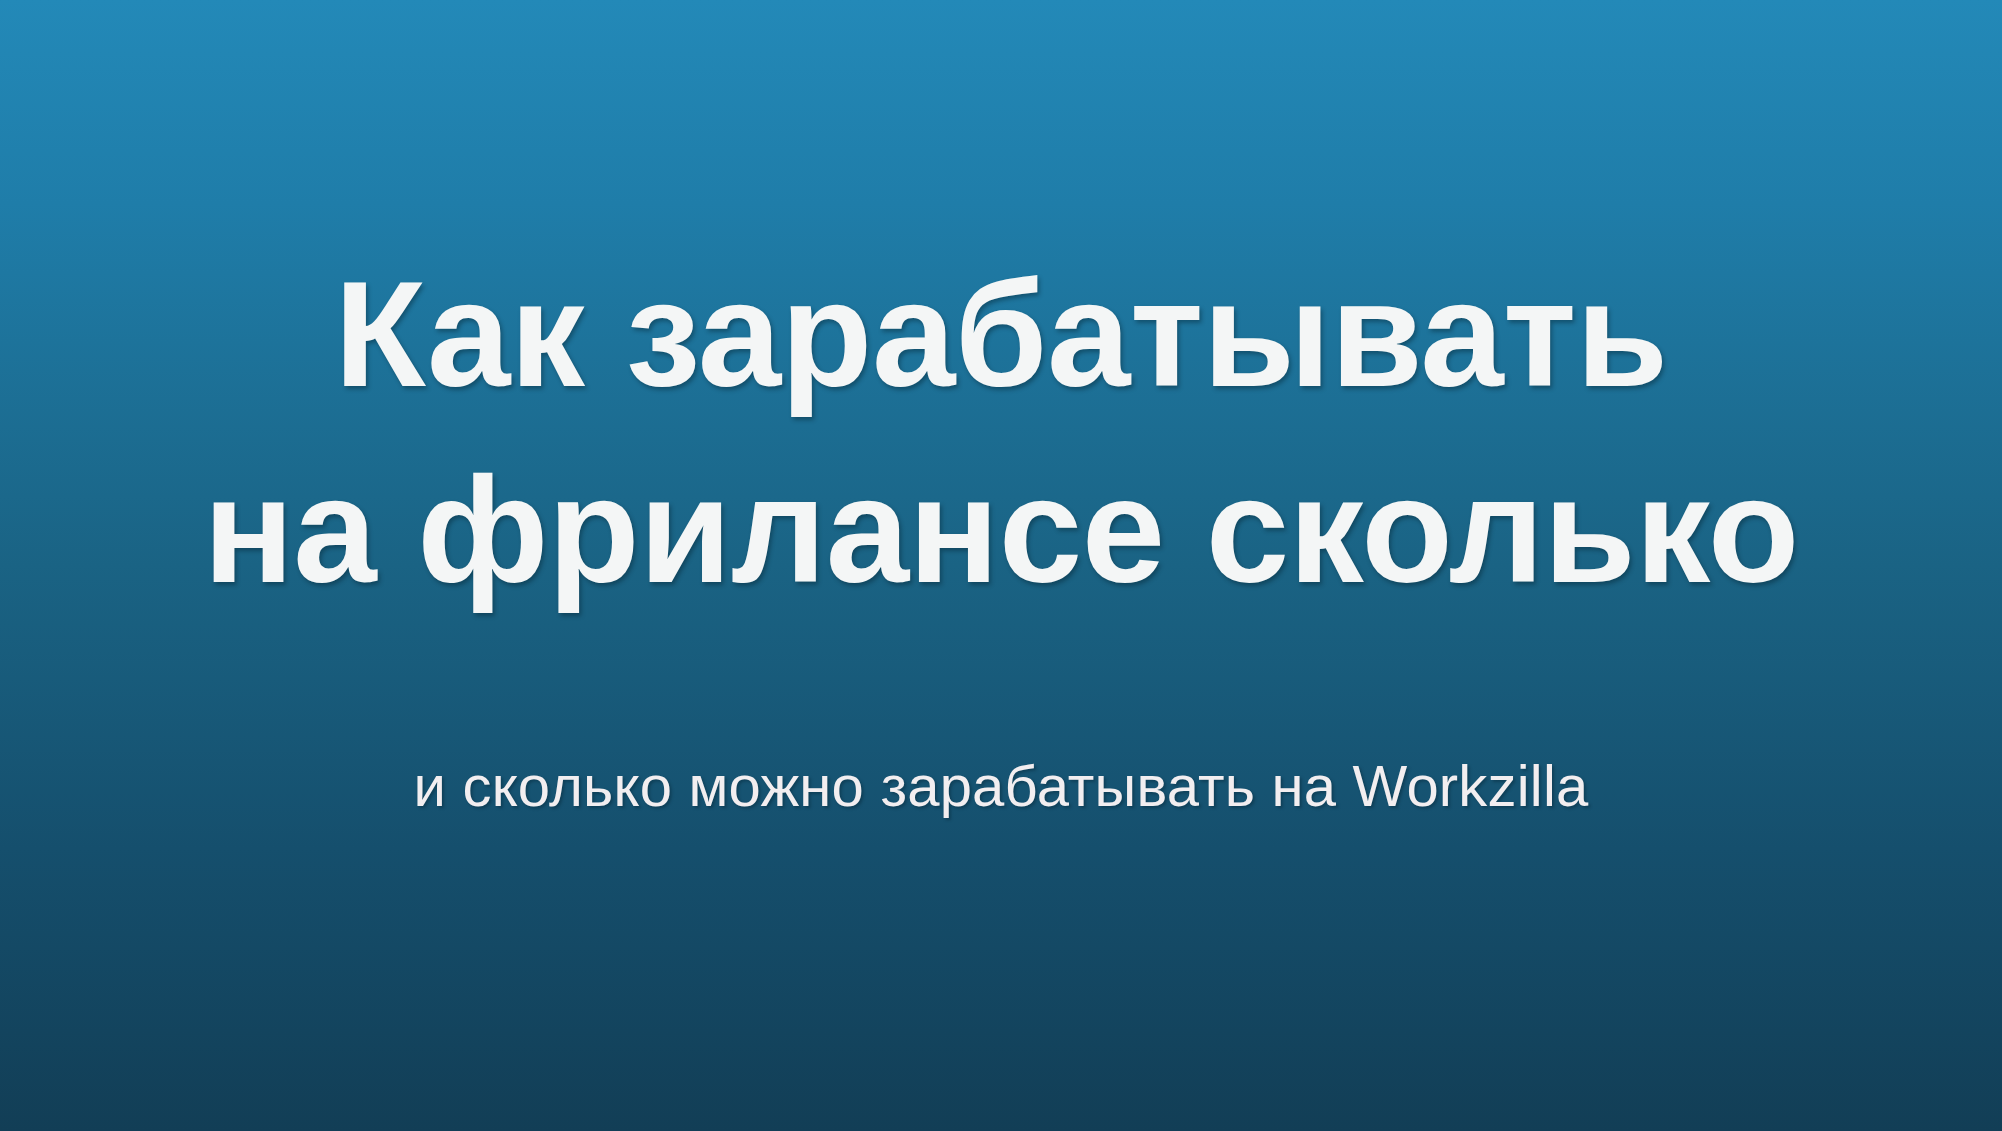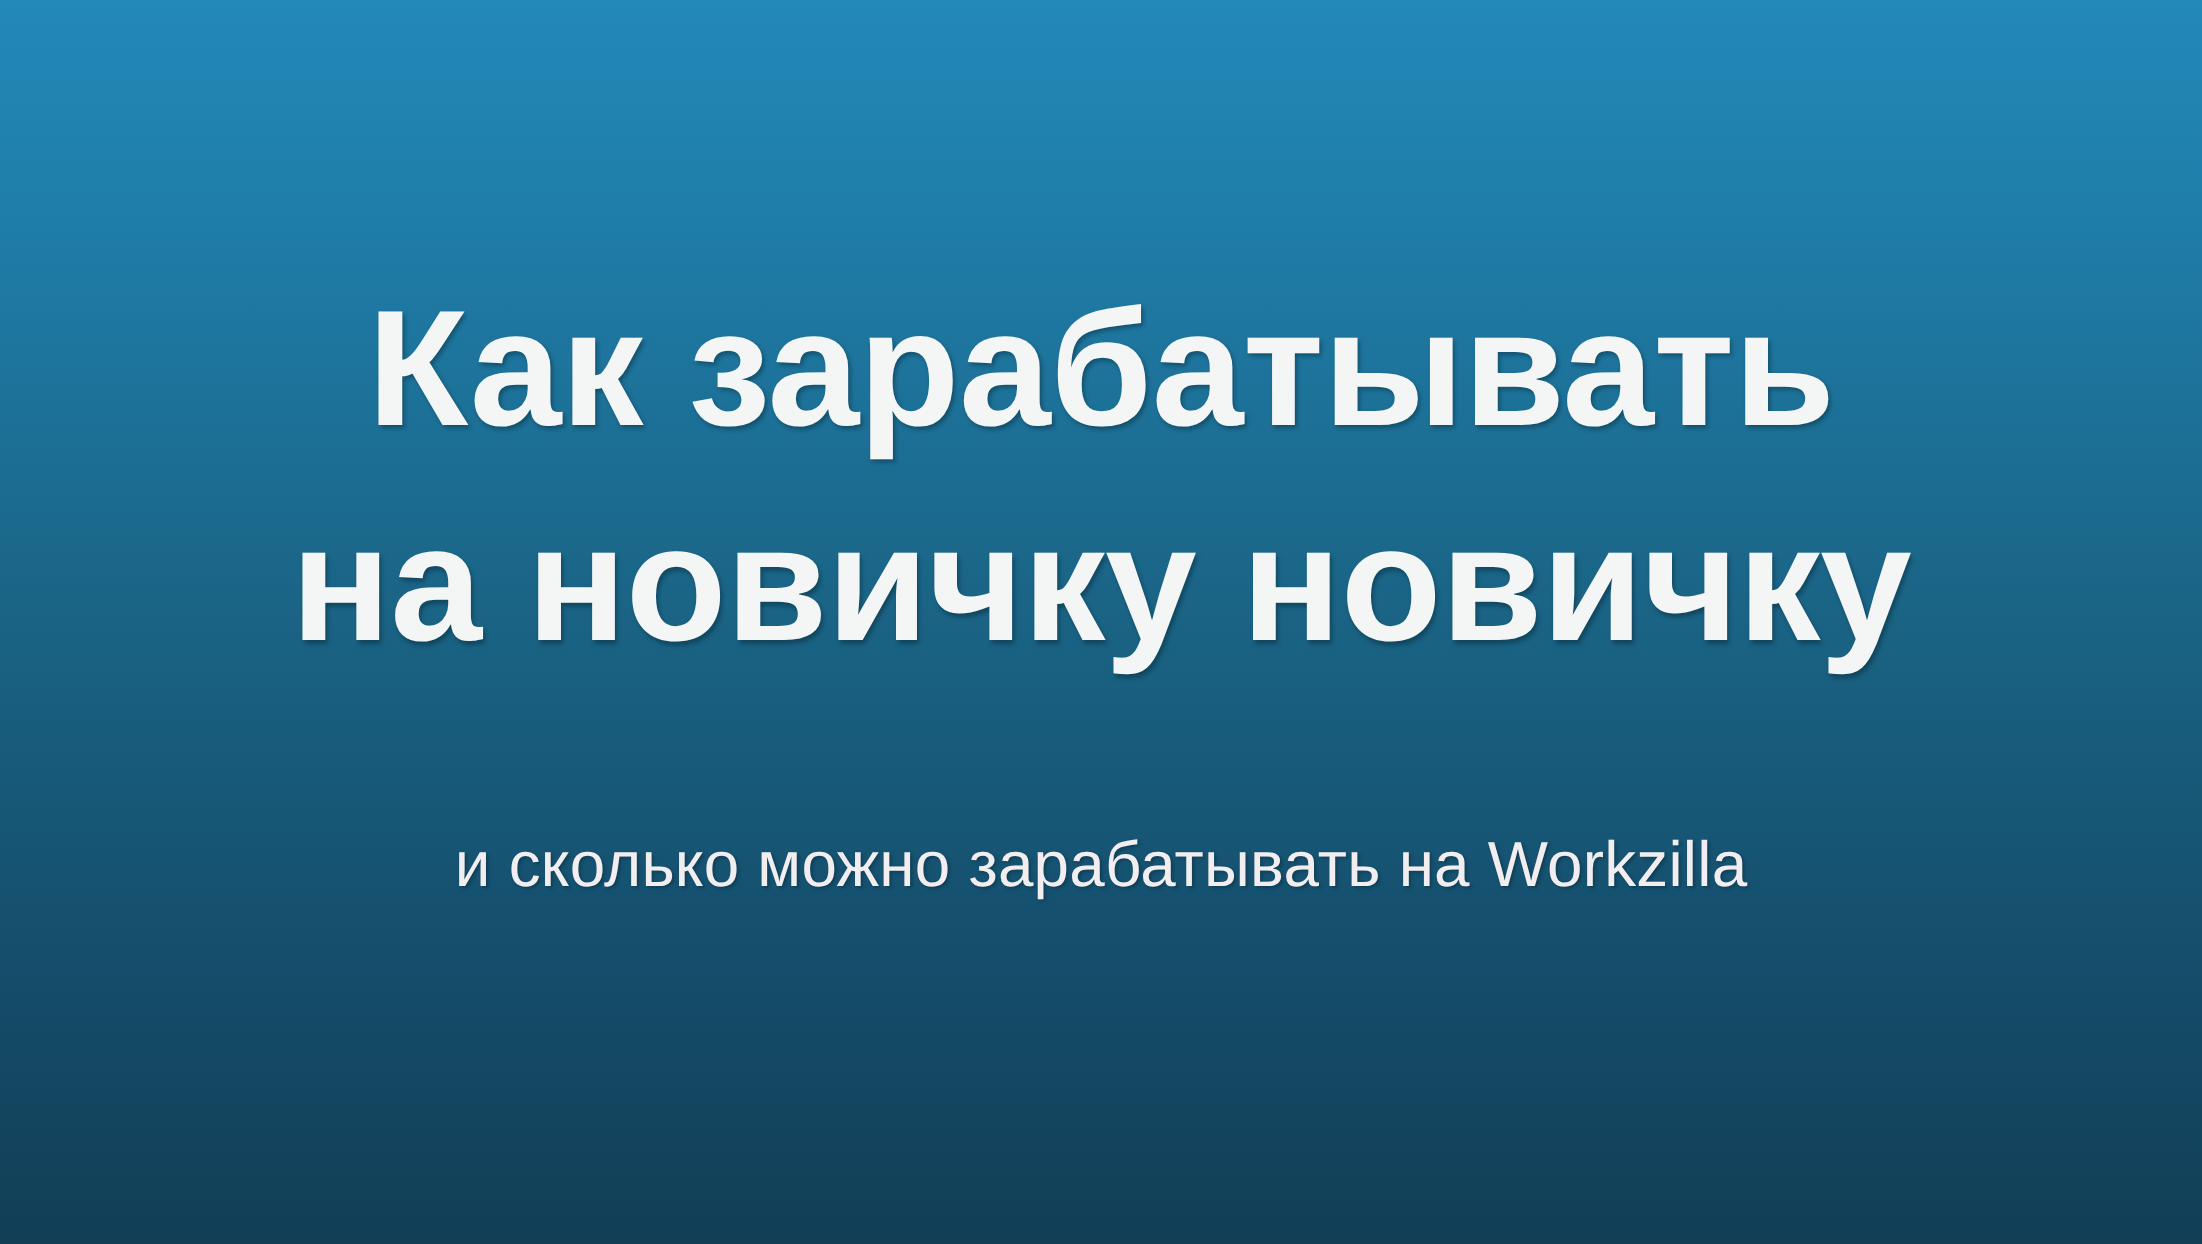--- a/index.html
+++ b/index.html
@@ -77,20 +77,20 @@
     text-shadow: 2px 2px 3px rgba(3, 26, 38, 0.34);
   }
 </style>
 </head>
 <body>
 
 <div class="slide">
 
   <div class="title-block">
     <span class="title-line">Как зарабатывать</span>
-    <span class="title-line">на новичку новичку</span>
+    <span class="title-line">на фрилансе сколько</span>
   </div>
 
   <div class="subtitle-block">
     <span class="subtitle">и сколько можно зарабатывать на Workzilla</span>
   </div>
 
 </div>
 
 </body></html>

